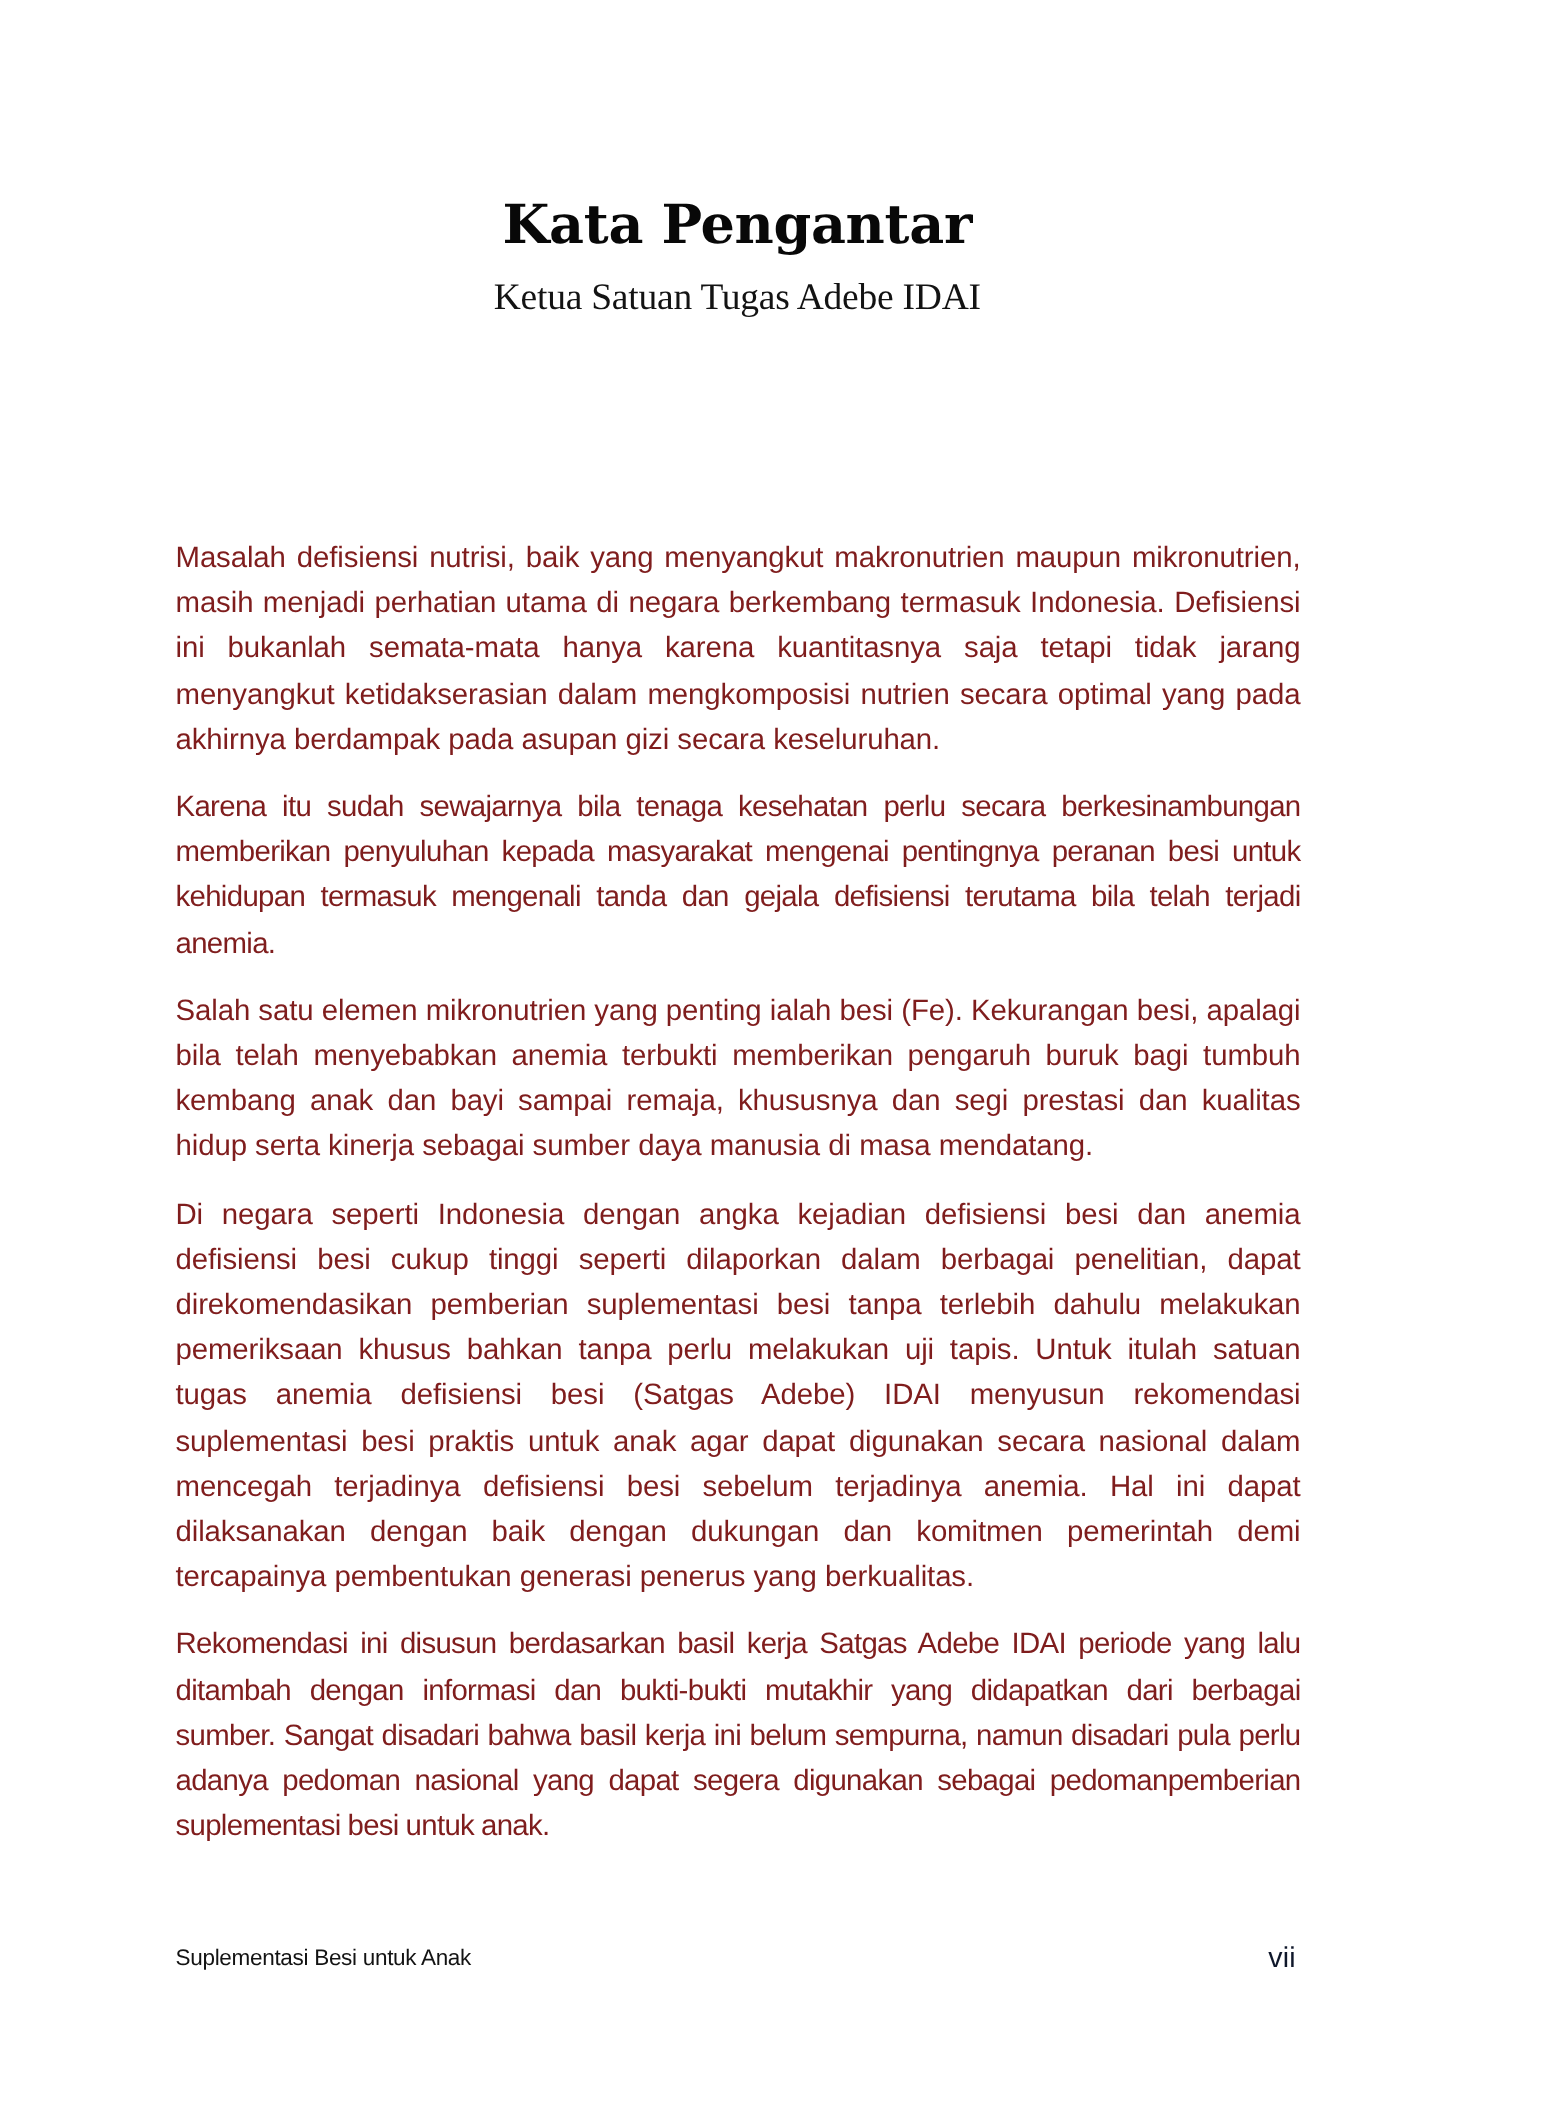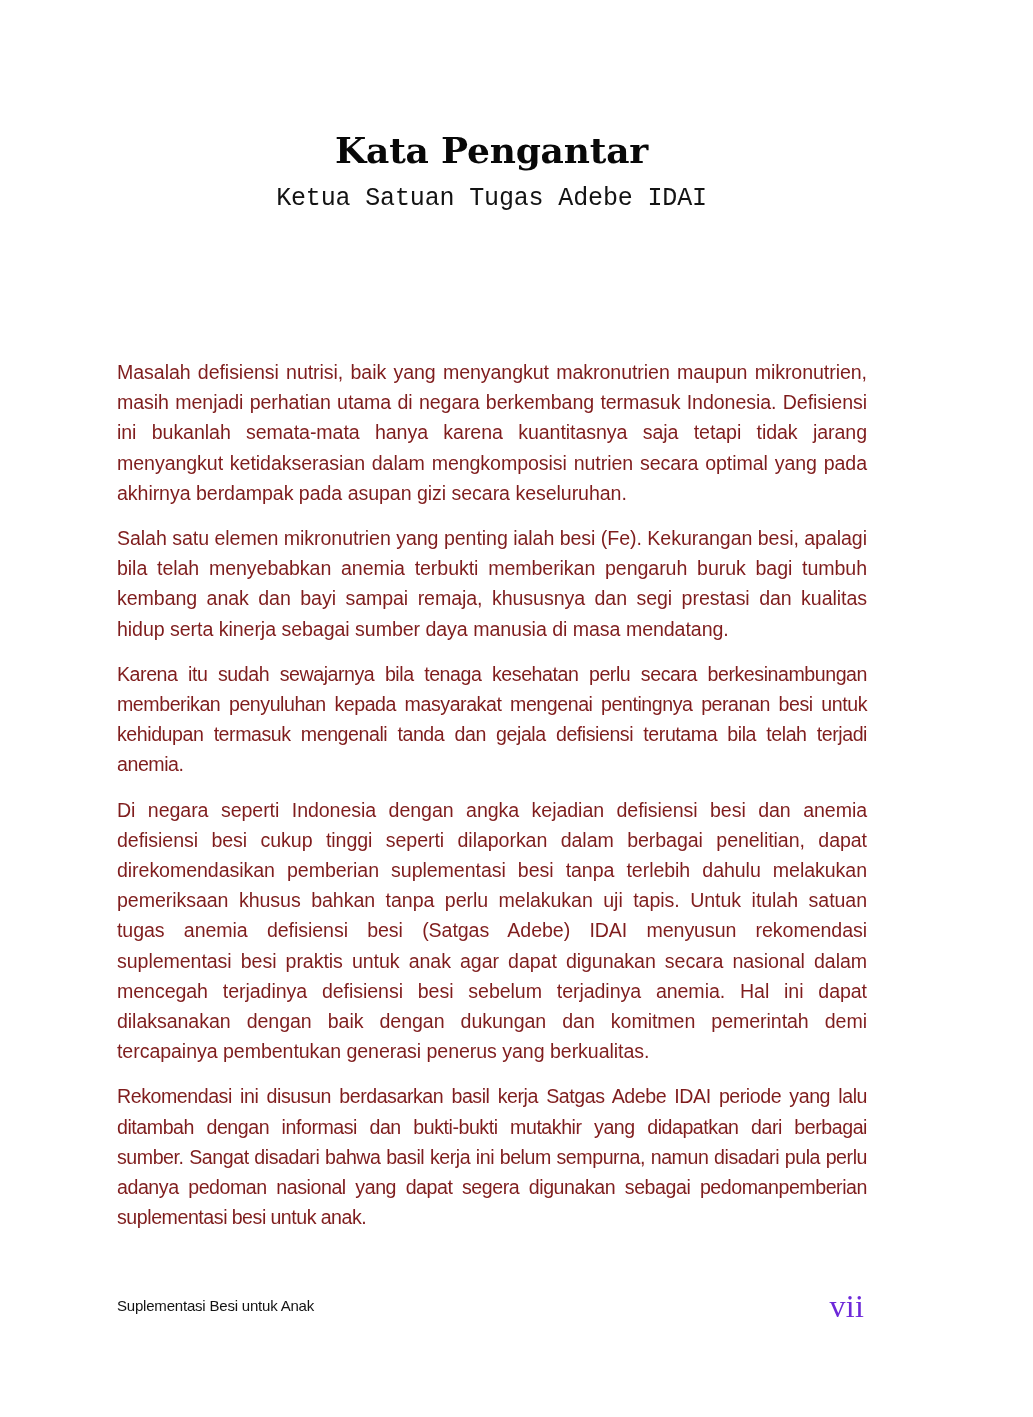--- a/index.html
+++ b/index.html
@@ -37,21 +37,21 @@
   .doc-title {
     font-family: "DejaVu Serif", "Liberation Serif", serif;
     font-weight: bold;
     font-size: 36px;
     line-height: 44px;
     letter-spacing: -0.2px;
     color: #080808;
     margin: 0;
   }
   .doc-subtitle {
-    font-family: Liberation Mono, monospace;
+    font-family: Liberation Serif, serif;
     font-weight: 400;
     font-size: 25px;
     line-height: 32px;
     letter-spacing: -0.15px;
     color: #131313;
     margin: 11px 0 0 0;
   }
 
   
   .body-column {
@@ -96,41 +96,41 @@
     font-size: 15px;
     line-height: 20px;
     color: #131313;
     letter-spacing: -0.2px;
     white-space: nowrap;
   }
   .footer-page-number {
     position: absolute;
     right: 3px;
     top: -4px;
-    font-family: Liberation Serif, serif;
-    font-size: 32px;
+    font-family: Liberation Sans, sans-serif;
+    font-size: 19px;
     line-height: 28px;
-    color: #6d28d9;
+    color: #0f172a;
     letter-spacing: 0.2px;
   }
 </style>
 </head>
 <body>
 
 <div class="page">
 
   <div class="heading-block">
     <h1 class="doc-title">Kata Pengantar</h1>
     <div class="doc-subtitle">Ketua Satuan Tugas Adebe IDAI</div>
   </div>
 
   <div class="body-column">
     <p class="body-paragraph">Masalah defisiensi nutrisi, baik yang menyangkut makronutrien maupun mikronutrien, masih menjadi perhatian utama di negara berkembang termasuk Indonesia. Defisiensi ini bukanlah semata-mata hanya karena kuantitasnya saja tetapi tidak jarang menyangkut ketidakserasian dalam mengkomposisi nutrien secara optimal yang pada akhirnya berdampak pada asupan gizi secara keseluruhan.</p>
+    <p class="body-paragraph dense">Karena itu sudah sewajarnya bila tenaga kesehatan perlu secara berkesinambungan memberikan penyuluhan kepada masyarakat mengenai pentingnya peranan besi untuk kehidupan termasuk mengenali tanda dan gejala defisiensi terutama bila telah terjadi anemia.</p>
     <p class="body-paragraph">Salah satu elemen mikronutrien yang penting ialah besi (Fe). Kekurangan besi, apalagi bila telah menyebabkan anemia terbukti memberikan pengaruh buruk bagi tumbuh kembang anak dan bayi sampai remaja, khususnya dan segi prestasi dan kualitas hidup serta kinerja sebagai sumber daya manusia di masa mendatang.</p>
-    <p class="body-paragraph dense">Karena itu sudah sewajarnya bila tenaga kesehatan perlu secara berkesinambungan memberikan penyuluhan kepada masyarakat mengenai pentingnya peranan besi untuk kehidupan termasuk mengenali tanda dan gejala defisiensi terutama bila telah terjadi anemia.</p>
     <p class="body-paragraph">Di negara seperti Indonesia dengan angka kejadian defisiensi besi dan anemia defisiensi besi cukup tinggi seperti dilaporkan dalam berbagai penelitian, dapat direkomendasikan pemberian suplementasi besi tanpa terlebih dahulu melakukan pemeriksaan khusus bahkan tanpa perlu melakukan uji tapis. Untuk itulah satuan tugas anemia defisiensi besi (Satgas Adebe) IDAI menyusun rekomendasi suplementasi besi praktis untuk anak agar dapat digunakan secara nasional dalam mencegah terjadinya defisiensi besi sebelum terjadinya anemia. Hal ini dapat dilaksanakan dengan baik dengan dukungan dan komitmen pemerintah demi tercapainya pembentukan generasi penerus yang berkualitas.</p>
     <p class="body-paragraph dense">Rekomendasi ini disusun berdasarkan basil kerja Satgas Adebe IDAI periode yang lalu ditambah dengan informasi dan bukti-bukti mutakhir yang didapatkan dari berbagai sumber. Sangat disadari bahwa basil kerja ini belum sempurna, namun disadari pula perlu adanya pedoman nasional yang dapat segera digunakan sebagai pedomanpemberian suplementasi besi untuk anak.</p>
   </div>
 
   <div class="page-footer">
     <div class="footer-running-title">Suplementasi Besi untuk Anak</div>
     <div class="footer-page-number">vii</div>
   </div>
 
 </div>

